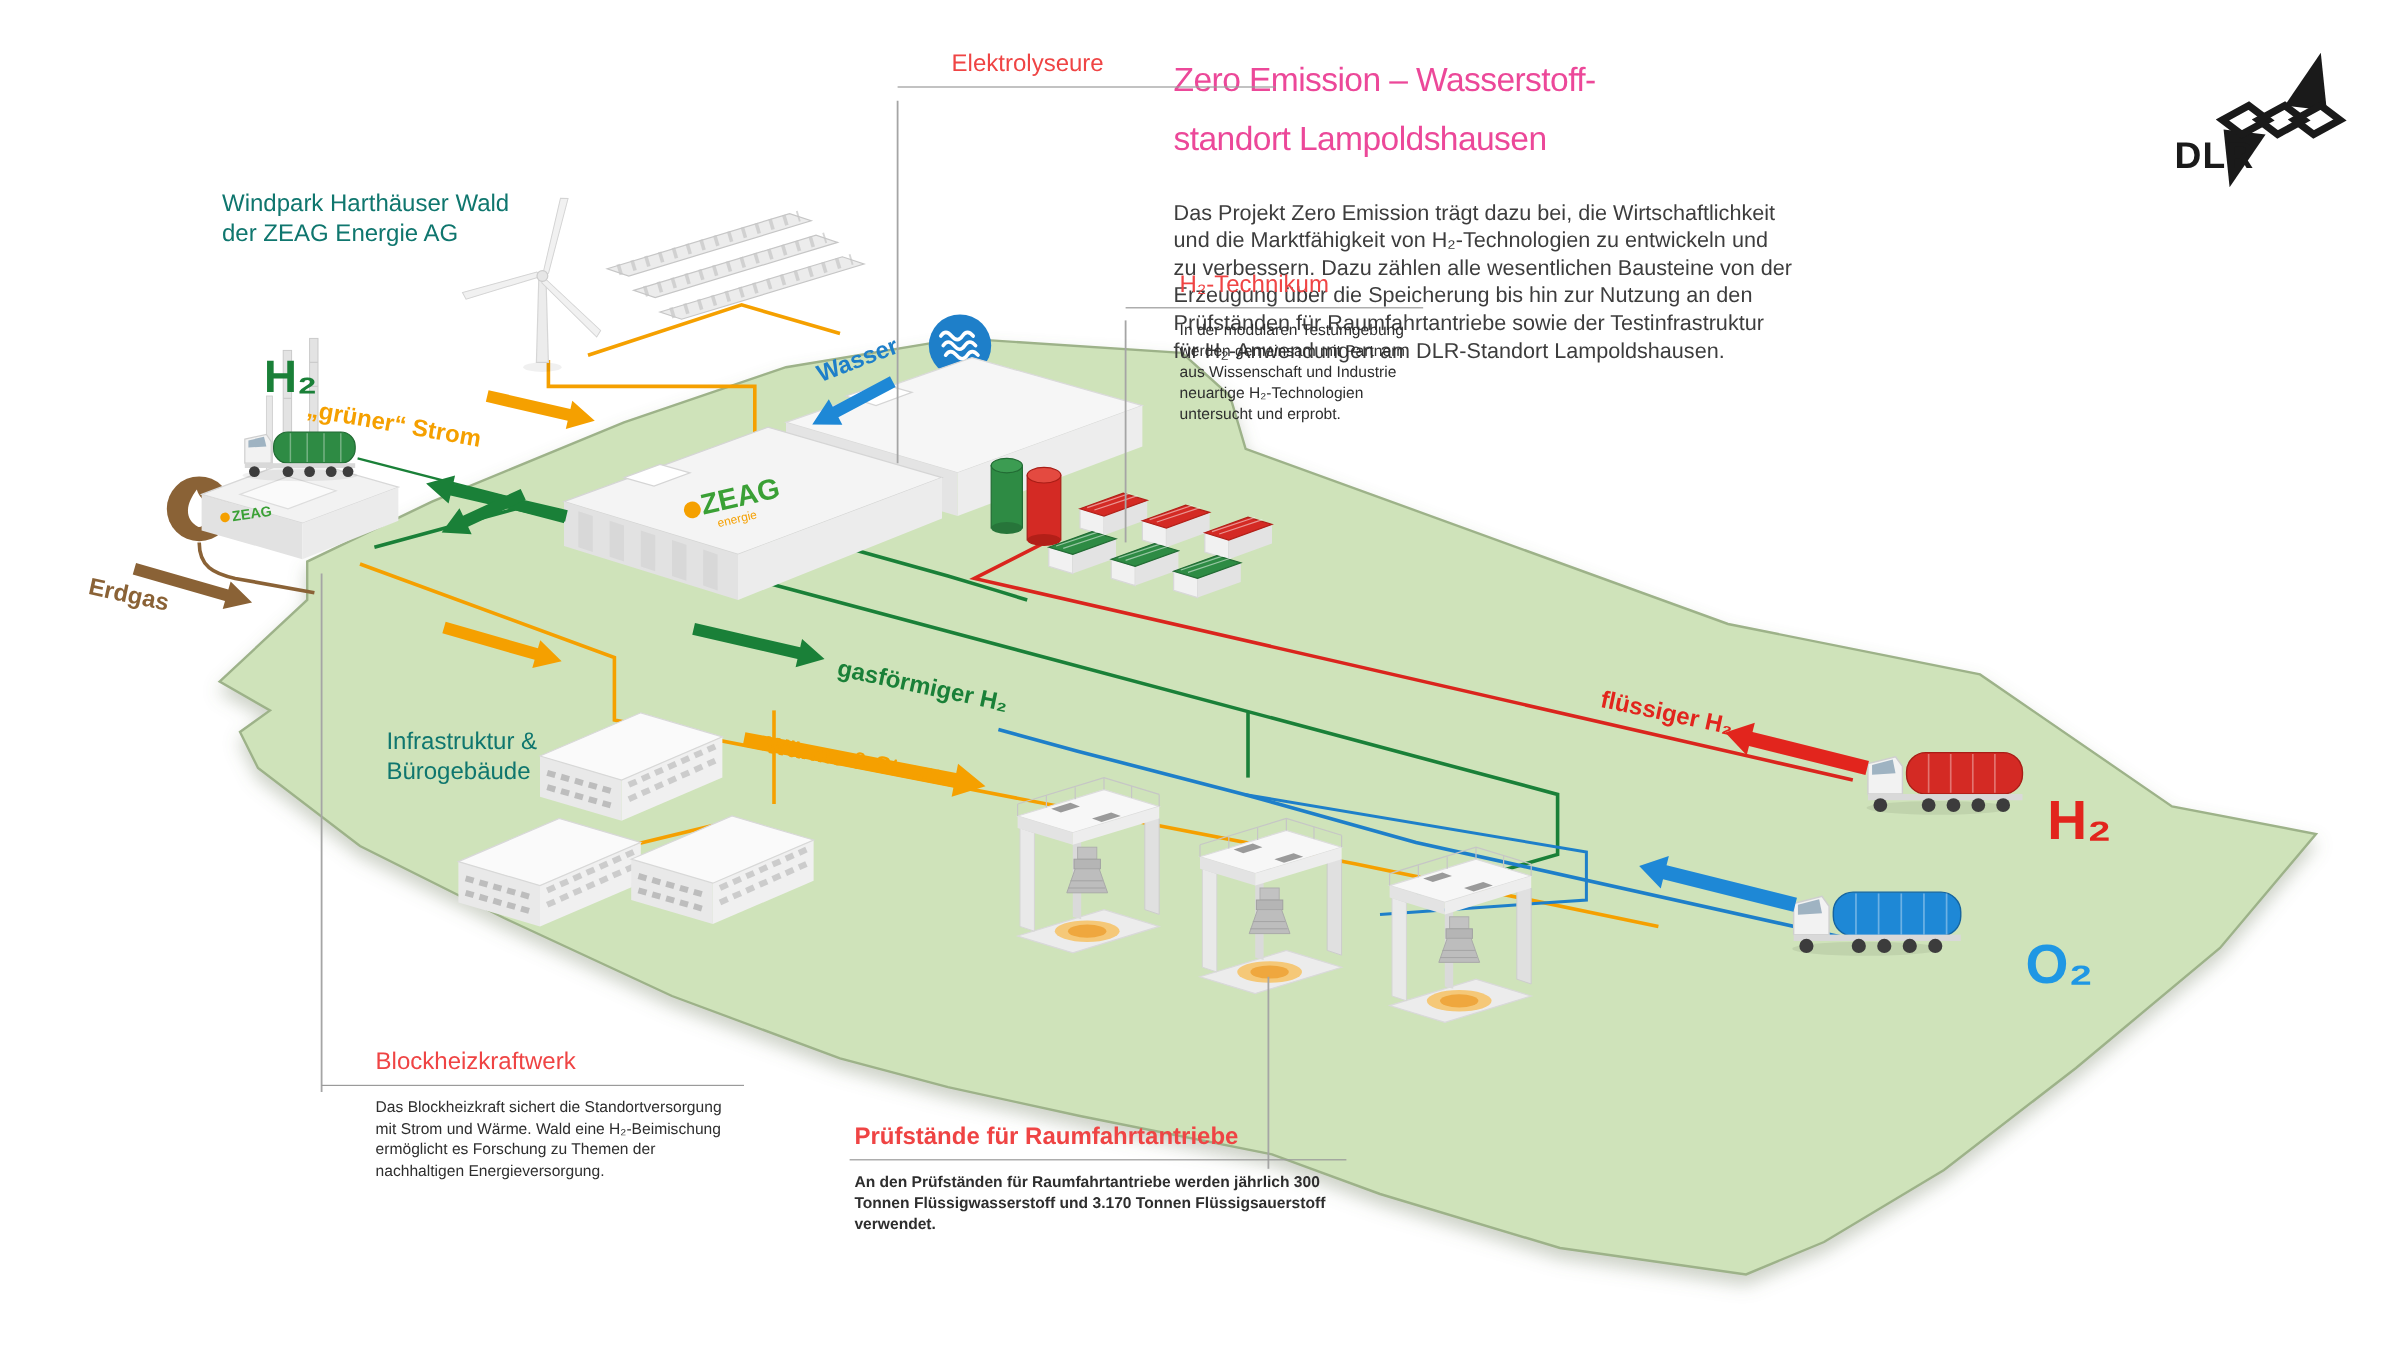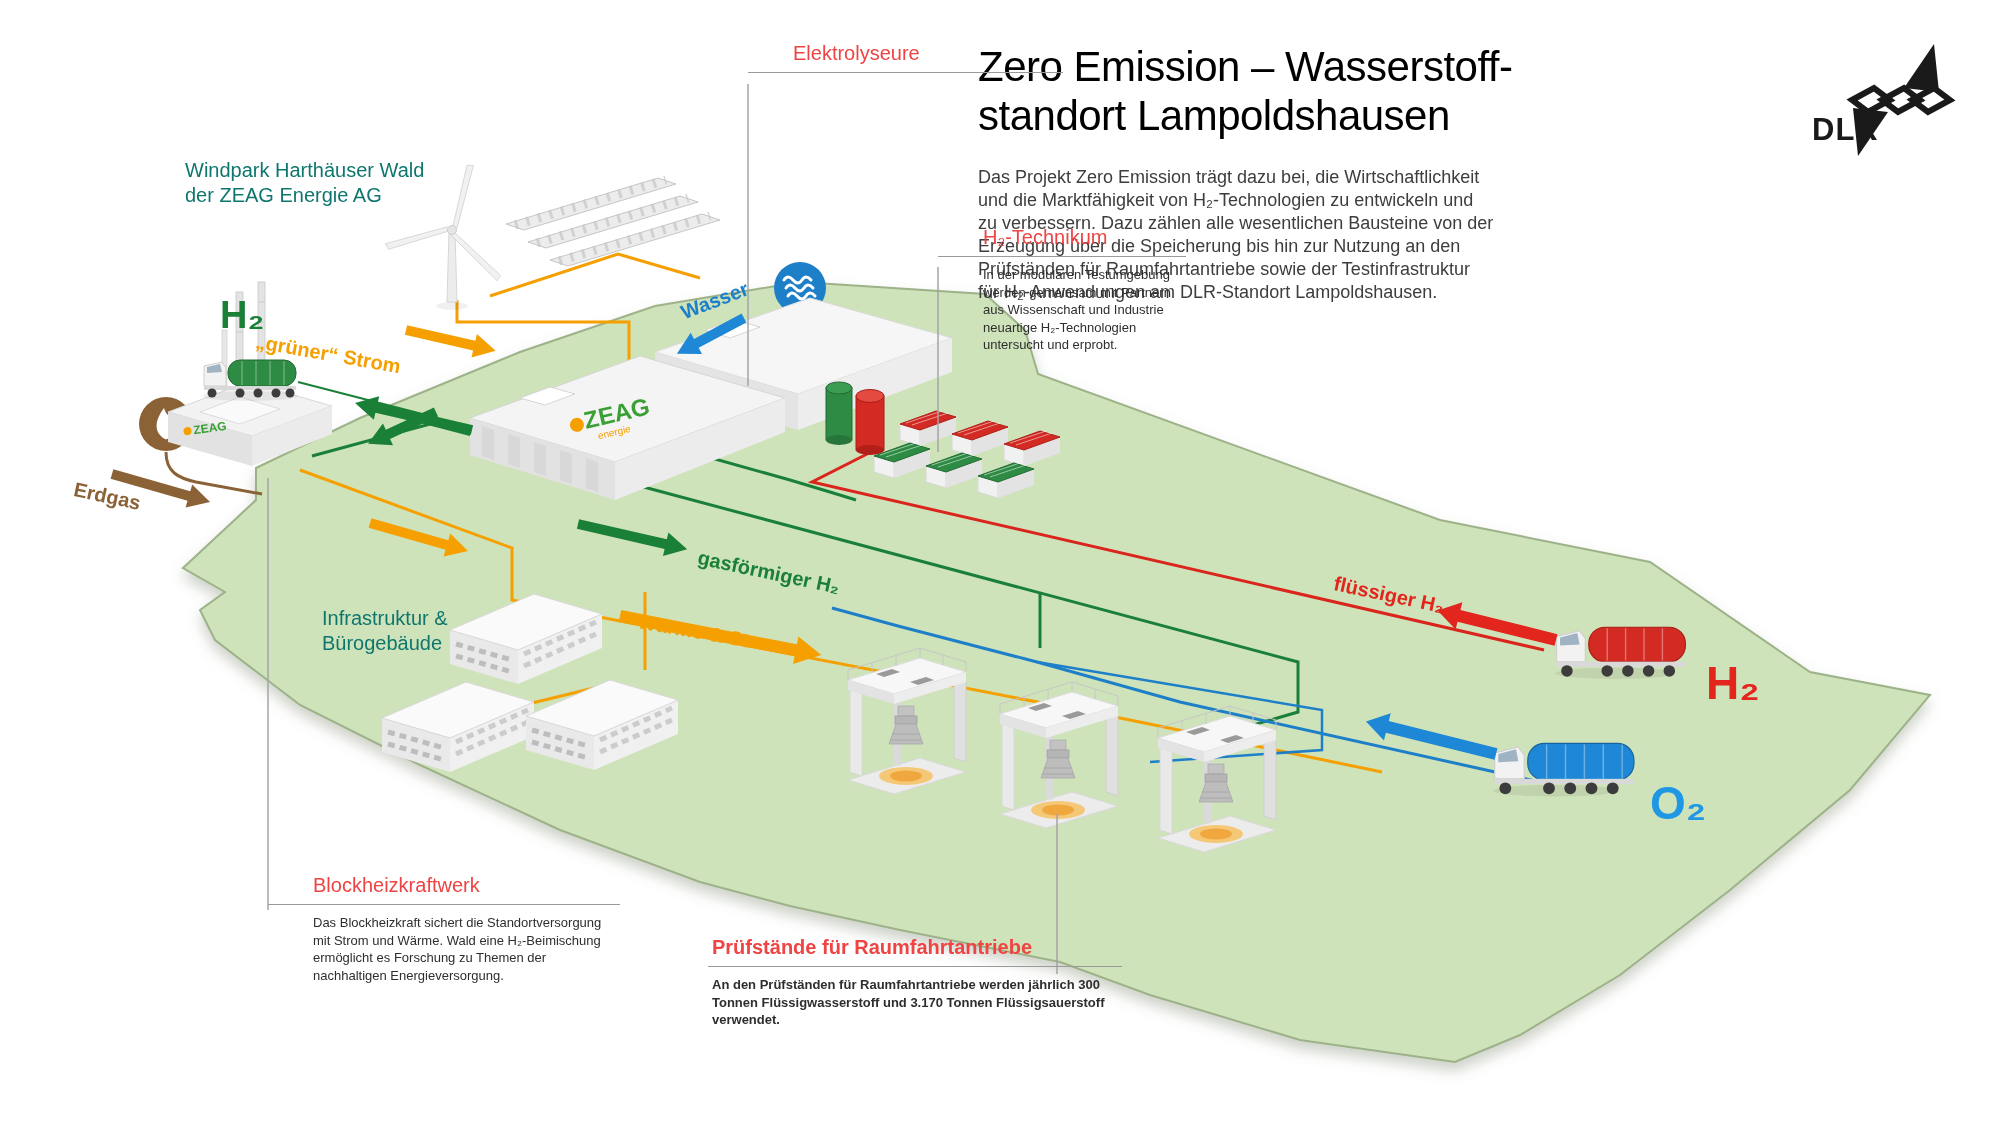--- a/index.html
+++ b/index.html
@@ -1,20 +1,20 @@
 <!DOCTYPE html>
 <html><head>
 <meta charset="utf-8">
 <style>
   html,body{margin:0;padding:0;background:#ffffff;}
   #stage{position:relative;width:2000px;height:1125px;overflow:hidden;background:#ffffff;
          font-family:"Liberation Sans","DejaVu Sans",sans-serif;}
   #scene{position:absolute;left:0;top:0;}
   .abs{position:absolute;}
-  .title{font-size:42px;line-height:49px;font-weight:500;color:#000000;letter-spacing:-0.5px;}
+  .title{font-size:28px;line-height:49px;font-weight:500;color:#ec4899;letter-spacing:-0.5px;}
   .intro{font-size:18px;line-height:23px;color:#3d3d3d;}
   .callout{position:absolute;}
   .callout-title{font-size:20px;color:#ef4444;font-weight:500;}
   .callout-rule{border:0;border-top:1px solid #9a9a9a;margin:7px 0 9px 0;height:0;}
   .callout-body{font-size:13px;line-height:17.5px;color:#2e2e2e;}
   .indent45{margin-left:45px;}
   .indent4{margin-left:4px;font-weight:bold;}
   .site-label{font-size:20px;line-height:25px;color:#0f766e;}
   .flow-label{font-size:20px;font-weight:bold;white-space:nowrap;transform-origin:left center;}
   .molecule{font-weight:bold;white-space:nowrap;}
@@ -352,15 +352,15 @@
 
 <div class="abs flow-label" style="left:256px;top:330px;color:#f5a000;transform:rotate(10deg)">„grüner“ Strom</div>
 <div class="abs flow-label" style="left:682px;top:302px;color:#1e7fc9;transform:rotate(-21deg)">Wasser</div>
 <div class="abs flow-label" style="left:74px;top:478px;color:#8a6236;transform:rotate(12deg)">Erdgas</div>
 <div class="abs flow-label" style="left:698px;top:546px;color:#1a8038;transform:rotate(12deg)">gasförmiger H₂</div>
 <div class="abs flow-label" style="left:638px;top:610px;color:#f5a000;transform:rotate(10deg)">Wärme &amp; Strom</div>
 <div class="abs flow-label" style="left:1334px;top:572px;color:#e2251d;transform:rotate(12deg)">flüssiger H₂</div>
 
 <div class="abs molecule" style="left:220px;top:294px;font-size:38px;color:#1a8038">H₂</div>
 <div class="abs molecule" style="left:1706px;top:656px;font-size:46px;color:#e2251d">H₂</div>
-<div class="abs molecule" style="left:1650px;top:776px;font-size:46px;color:#1f97e4">O₂</div>
+<div class="abs molecule" style="left:1688px;top:776px;font-size:46px;color:#1f97e4">O₂</div>
 
 </div>
 
 </body></html>

